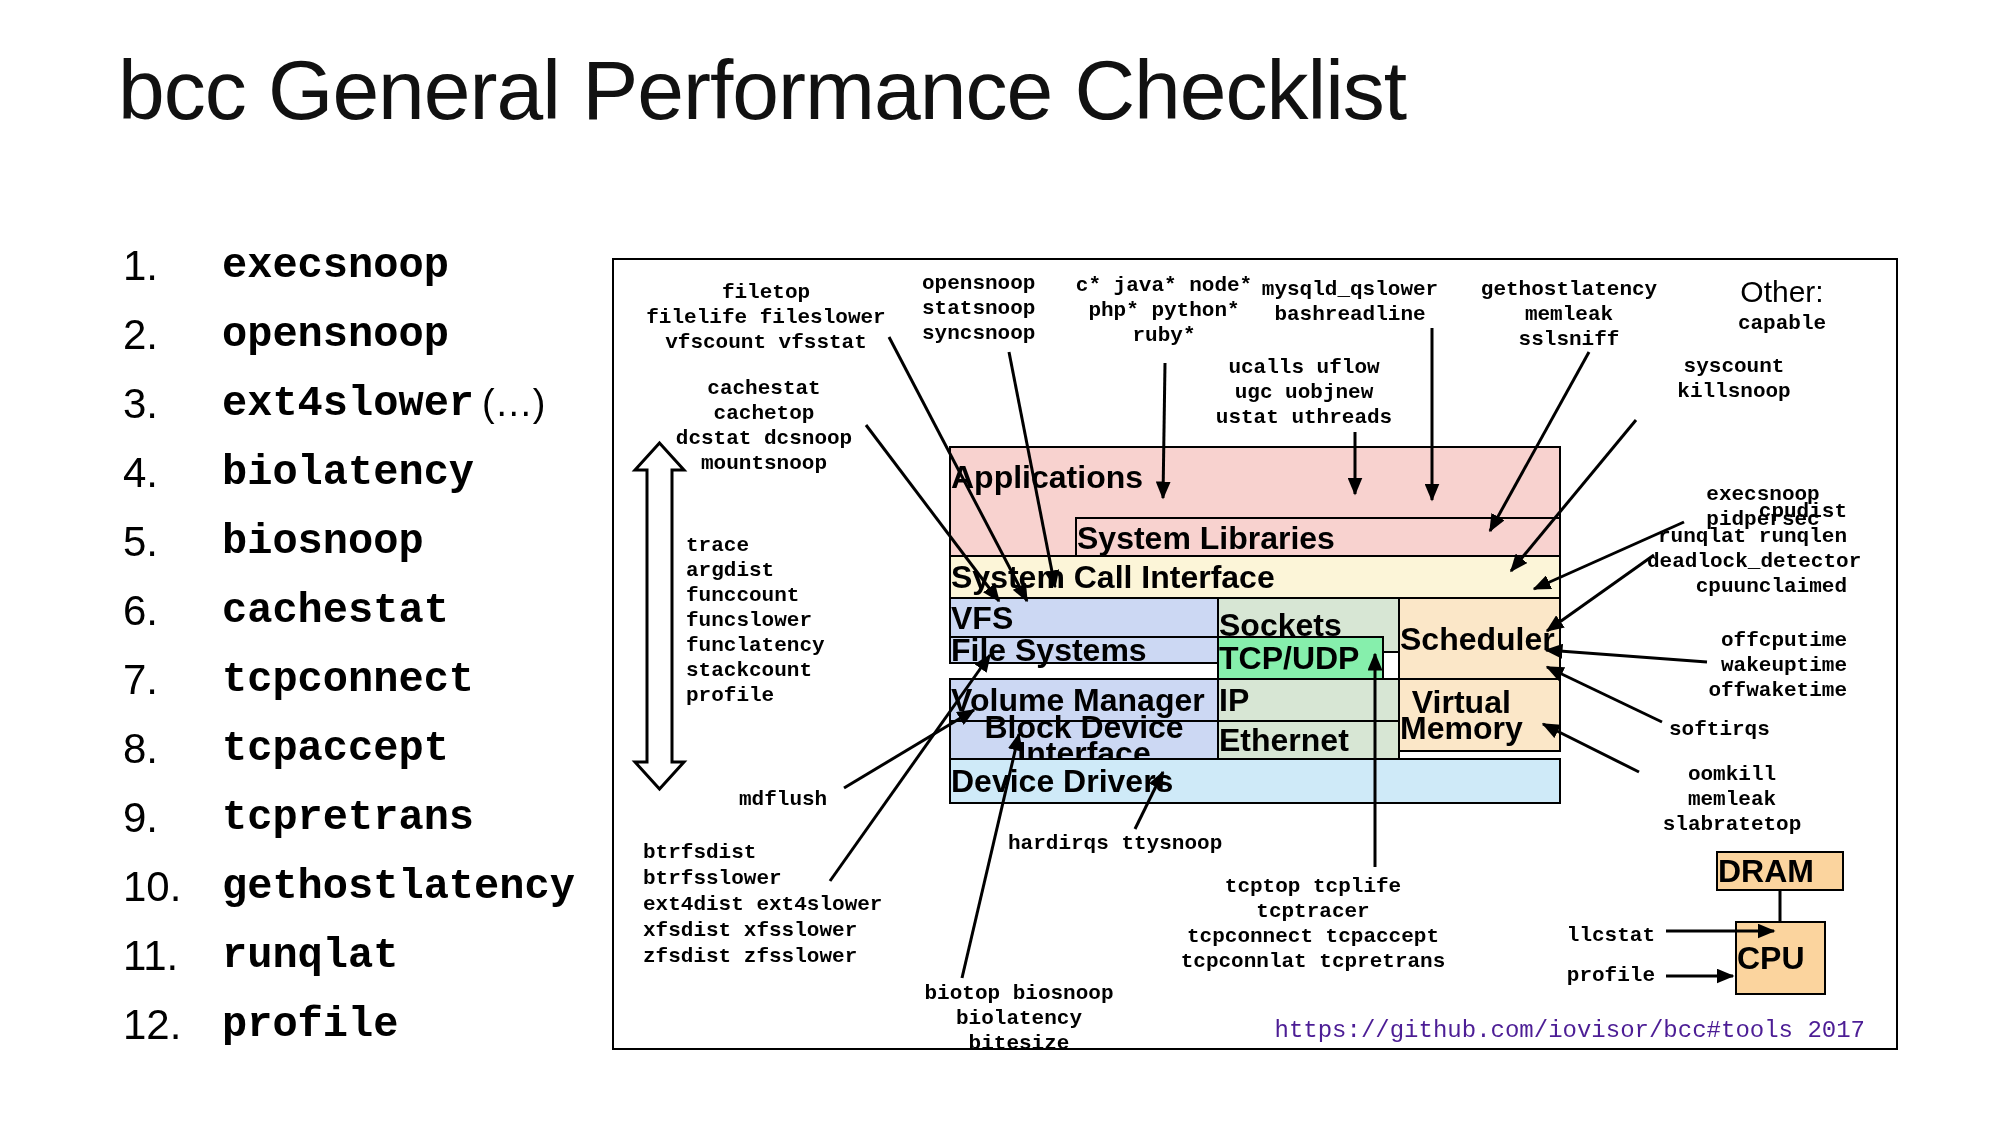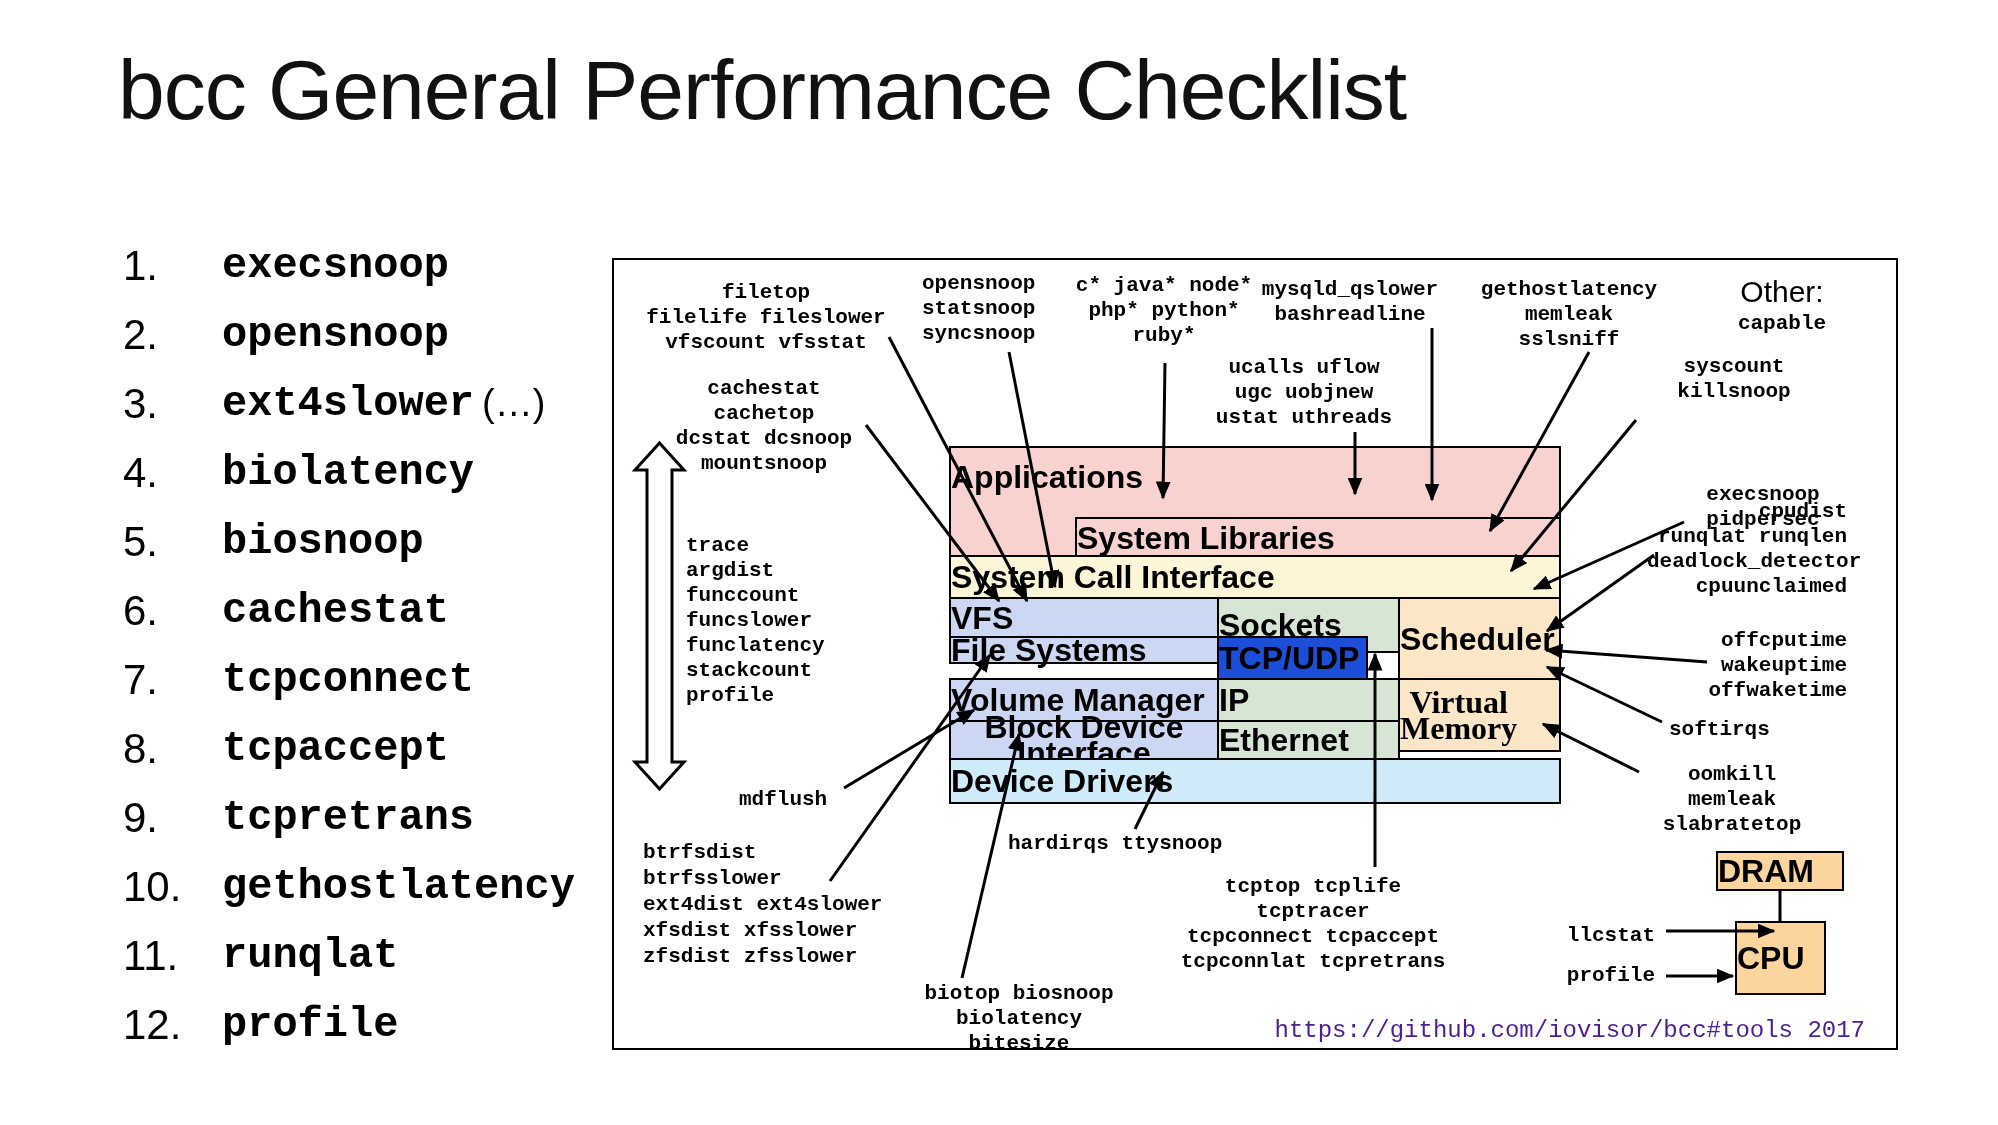--- a/index.html
+++ b/index.html
@@ -96,25 +96,25 @@
 <div class="diagram">
 
   <div class="box" style="left:335px;top:186px;width:612px;height:111px;background:#f8d2cf;align-items:flex-start;padding-top:16px;"><span>Applications</span></div>
   <div class="box" style="left:461px;top:257px;width:486px;height:42px;background:#f8d2cf;"><span>System Libraries</span></div>
   <div class="box" style="left:335px;top:295px;width:612px;height:44px;background:#fcf5d8;"><span>System Call Interface</span></div>
   <div class="box" style="left:335px;top:337px;width:310px;height:41px;background:#ccd8f3;"><span>VFS</span></div>
   <div class="box" style="left:335px;top:376px;width:270px;height:28px;background:#ccd8f3;"><span>File Systems</span></div>
   <div class="box" style="left:335px;top:418px;width:270px;height:44px;background:#ccd8f3;"><span>Volume Manager</span></div>
   <div class="box" style="left:335px;top:460px;width:270px;height:40px;background:#ccd8f3;"><span>Block Device Interface</span></div>
   <div class="box" style="left:603px;top:337px;width:183px;height:56px;background:#d7e6d4;"><span>Sockets</span></div>
-  <div class="box" style="left:603px;top:376px;width:151px;height:44px;background:#1d4ed8;"><span>TCP/UDP</span></div>
+  <div class="box" style="left:603px;top:376px;width:167px;height:44px;background:#86efac;"><span>TCP/UDP</span></div>
   <div class="box" style="left:603px;top:418px;width:183px;height:44px;background:#d7e6d4;"><span>IP</span></div>
   <div class="box" style="left:603px;top:460px;width:183px;height:40px;background:#d7e6d4;"><span>Ethernet</span></div>
   <div class="box" style="left:784px;top:337px;width:163px;height:83px;background:#fbe7c8;"><span>Scheduler</span></div>
-  <div class="box" style="left:784px;top:418px;width:163px;height:74px;background:#fbe7c8;font-family:Liberation Serif, serif;"><span>Virtual
+  <div class="box" style="left:784px;top:418px;width:163px;height:74px;background:#fbe7c8;"><span>Virtual
 Memory</span></div>
   <div class="box" style="left:335px;top:498px;width:612px;height:46px;background:#cfeaf8;"><span>Device Drivers</span></div>
 
   <div class="box" style="left:1102px;top:591px;width:128px;height:40px;background:#fbd49e;"><span>DRAM</span></div>
   <div class="box" style="left:1121px;top:661px;width:91px;height:74px;background:#fbd49e;"><span>CPU</span></div>
 
   <svg class="arrows" width="1282" height="788" viewBox="0 0 1282 788">
     <defs>
       <marker id="ah" viewBox="0 0 12 10" refX="11" refY="5" markerWidth="18" markerHeight="15" orient="auto" markerUnits="userSpaceOnUse">
         <path d="M0,0 L12,5 L0,10 Z" fill="#000"></path>

